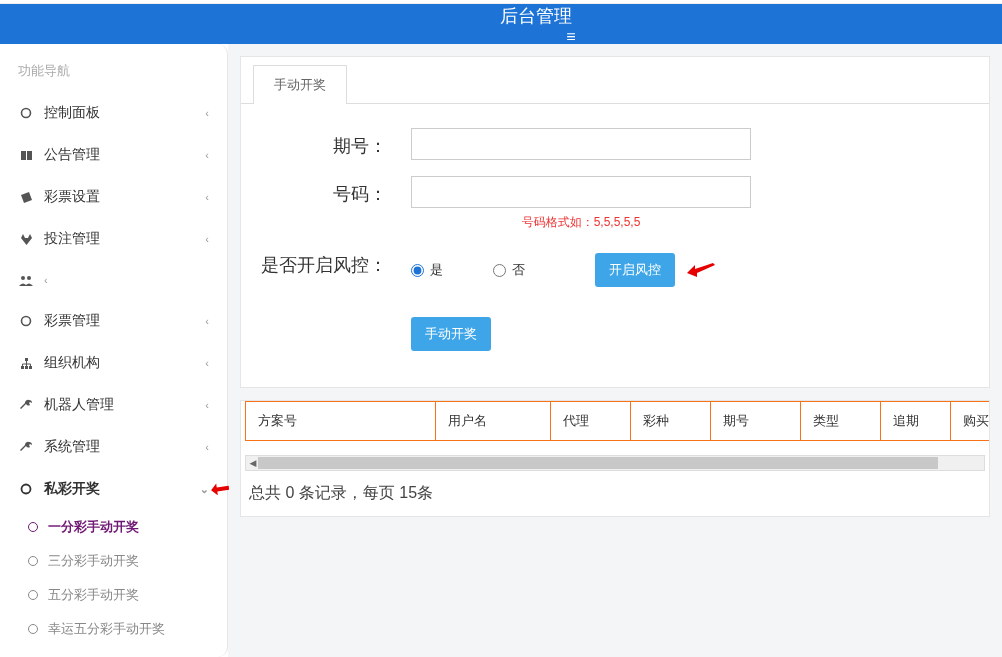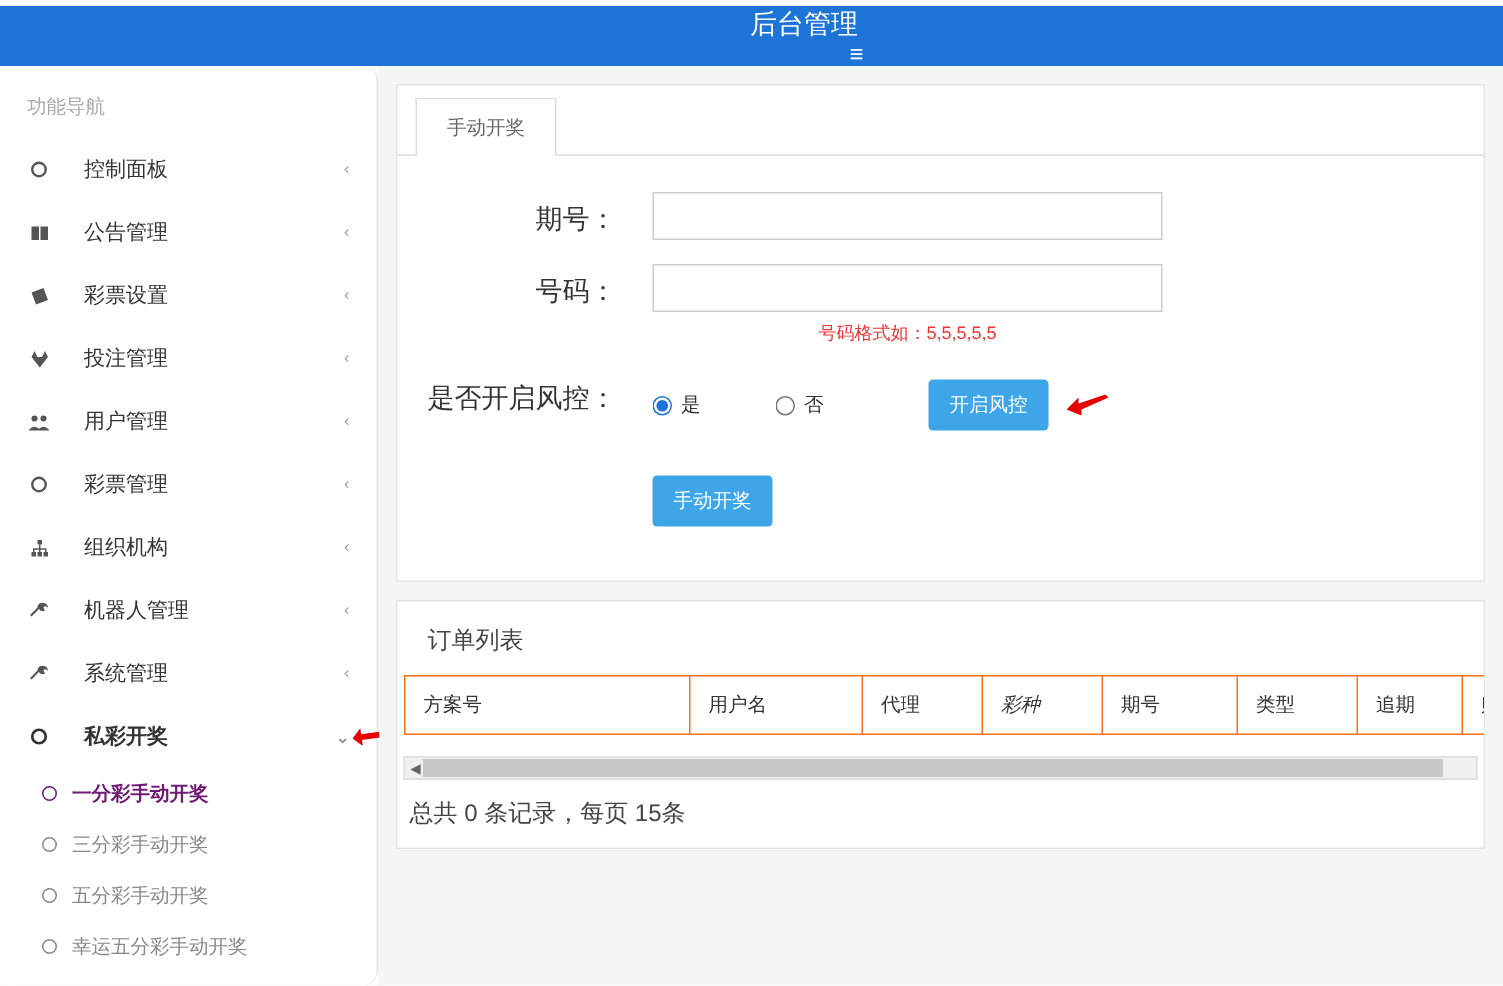--- a/index.html
+++ b/index.html
@@ -15,21 +15,21 @@
       align-items: center;
       padding-left: 70px;
       flex-direction: column;
     }
     .header-title { font-size: 18px; font-weight: normal; }
     .hamburger { margin-left: 70px; font-size: 16px; cursor: pointer; }
     
     .container { display: flex; }
     
     .sidebar {
-      width: 252px;
+      width: 228px;
       background: #fff;
       border-right: 1px solid #e5e5e5;
       min-height: 613px;
       border-radius: 10px;
     }
     .sidebar-heading {
       padding: 18px 18px 12px 18px;
       color: #aaa;
       font-size: 13px;
     }
@@ -44,21 +44,21 @@
     }
     .nav-icon {
       width: 16px;
       height: 16px;
       margin-right: 10px;
       display: inline-flex;
       align-items: center;
       justify-content: center;
       color: #555;
     }
-    .nav-label { flex: 1; margin-left: 12px; }
+    .nav-label { flex: 1; }
     .nav-chevron { color: #999; font-size: 11px; }
     .nav-item.active { font-weight: bold; }
     
     .sub-nav { padding-left: 10px; }
     .sub-item {
       display: flex;
       align-items: center;
       padding: 8px 18px;
       cursor: pointer;
       color: #888;
@@ -163,21 +163,21 @@
       text-align: left;
       font-weight: normal;
       font-size: 13px;
       color: #333;
       background: #fff;
       white-space: nowrap;
     }
     th.col-scheme { width: 190px; }
     th.col-user { width: 115px; }
     th.col-agent { width: 80px; }
-    th.col-lottery { width: 80px; font-style: italic; }
+    th.col-lottery { width: 80px; }
     th.col-issue { width: 90px; }
     th.col-type { width: 80px; }
     th.col-chase { width: 70px; }
     
     .hscroll {
       height: 16px;
       background: #f0f0f0;
       margin: 4px 4px 8px 4px;
       position: relative;
       border: 1px solid #ddd;
@@ -270,21 +270,20 @@
     </div>
 
     <div class="nav-item">
       <span class="nav-icon">
           <svg width="14" height="13" viewBox="0 0 14 13">
             <circle cx="4" cy="4" r="2" fill="#555"></circle>
             <circle cx="10" cy="4" r="2" fill="#555"></circle>
             <path d="M0 12 q4 -5 8 0 M6 12 q4 -5 8 0" fill="#555"></path>
           </svg>
         </span>
-      <span class="nav-label">用户管理</span>
       <span class="nav-chevron">‹</span>
     </div>
 
     <div class="nav-item">
       <span class="nav-icon">
           <svg width="12" height="12" viewBox="0 0 12 12">
             <circle cx="6" cy="6" r="4.5" fill="none" stroke="#555" stroke-width="1.6"></circle>
           </svg>
         </span>
       <span class="nav-label">彩票管理</span>
@@ -403,21 +402,20 @@
         </div>
 
         <div class="form-row" style="margin-top:30px;">
           <label class="form-label"></label>
           <button class="btn">手动开奖</button>
         </div>
       </div>
     </div>
 
     <div class="panel">
-      <div class="section-title">订单列表</div>
 
       <div class="table-wrap">
         <table>
           <thead>
             <tr>
               <th class="col-scheme">方案号</th>
               <th class="col-user">用户名</th>
               <th class="col-agent">代理</th>
               <th class="col-lottery">彩种</th>
               <th class="col-issue">期号</th>

